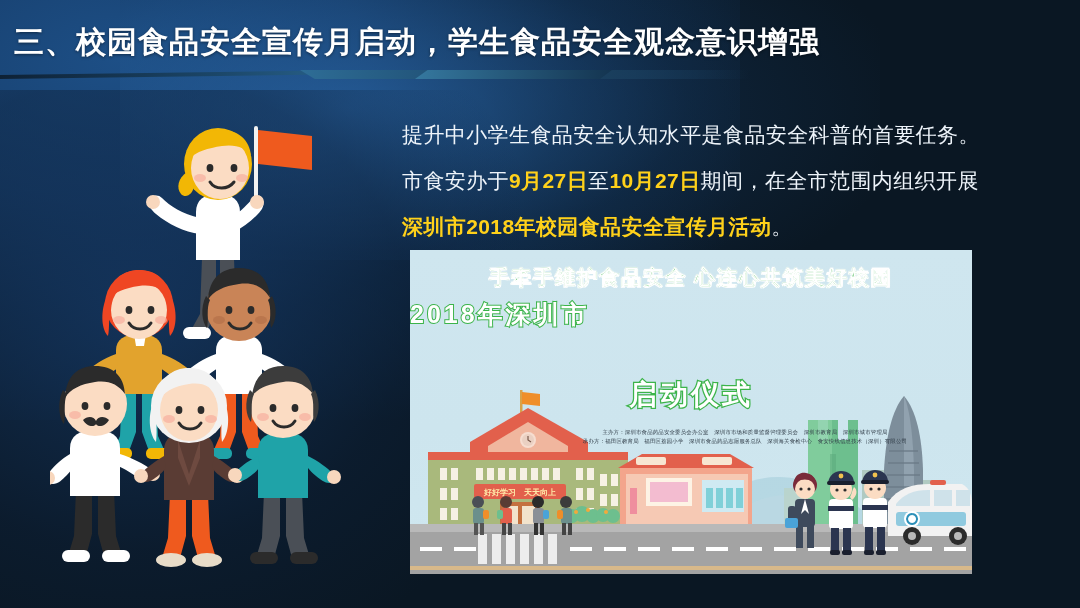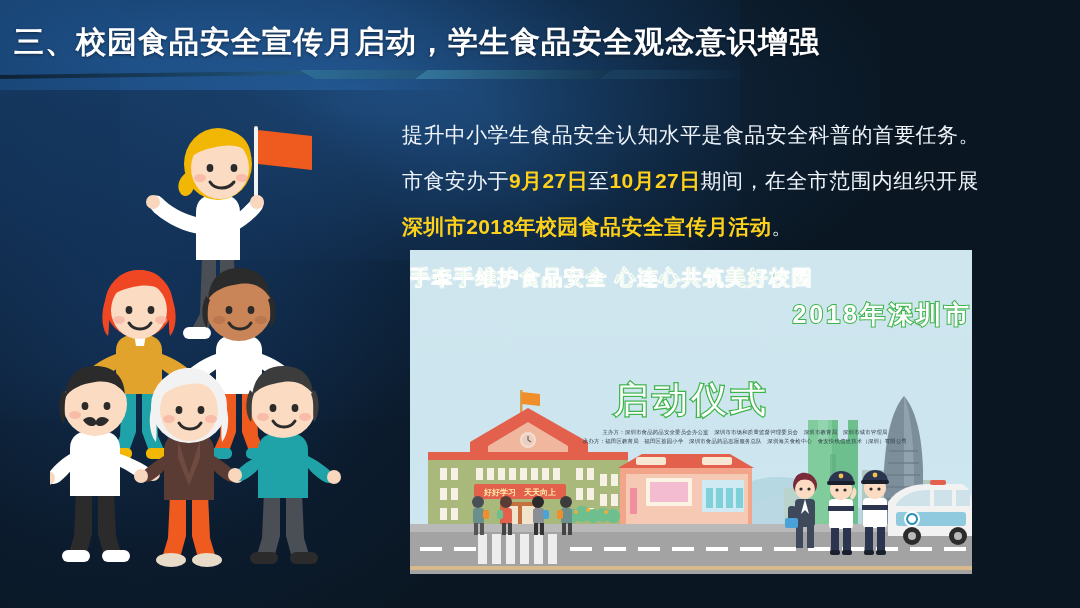--- a/index.html
+++ b/index.html
@@ -65,40 +65,40 @@
 
   
   .poster {
     position:absolute; left:410px; top:250px; width:562px; height:324px;
     background:linear-gradient(180deg,#cfe6ef 0%,#cde5ee 55%,#cfe7f0 100%);
     overflow:hidden;
   }
   .poster-inner { position:absolute; inset:0; }
 
   .poster-slogan {
-    position:absolute; left:0; right:0; top:14px; text-align:left;
+    position:absolute; left:0; right:0; top:14px; text-align:center;
     font-size:20px; font-weight:bold; color:#3cb44a; letter-spacing:2px;
     -webkit-text-stroke:.6px #ffffff;
     text-shadow:0 0 2px #ffffff, 1px 1px 0 #ffffff, -1px 1px 0 #ffffff;
   }
   .poster-t1 {
-    position:absolute; left:0; right:0; top:48px; text-align:right;
+    position:absolute; left:0; right:0; top:48px; text-align:left;
     font-size:25px; font-weight:bold; color:#ffffff; letter-spacing:3px;
     -webkit-text-stroke:2px #3cb44a;
     paint-order:stroke fill;
   }
   .poster-t2 {
     position:absolute; left:0; right:0; top:84px; text-align:center;
     font-size:30px; font-weight:bold; color:#ffffff; letter-spacing:3px;
     -webkit-text-stroke:2.5px #3cb44a;
     paint-order:stroke fill;
   }
   .poster-t3 {
     position:absolute; left:0; right:0; top:126px; text-align:center;
-    font-size:36px; font-weight:normal; color:#ffffff; letter-spacing:3px;
+    font-size:28px; font-weight:bold; color:#ffffff; letter-spacing:3px;
     -webkit-text-stroke:2.5px #3cb44a;
     paint-order:stroke fill;
   }
   .poster-org {
     position:absolute; left:120px; top:178px; width:430px;
     font-size:5.4px; line-height:9px; color:#2e3a45; text-align:center;
     letter-spacing:.2px; white-space:nowrap;
   }
 
   

